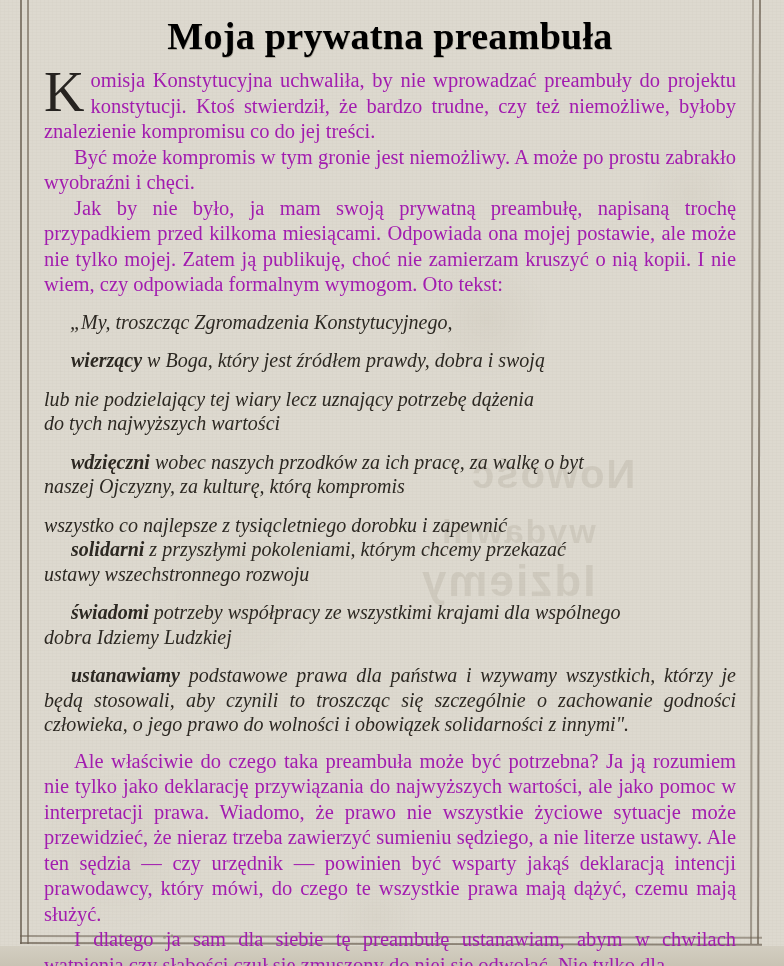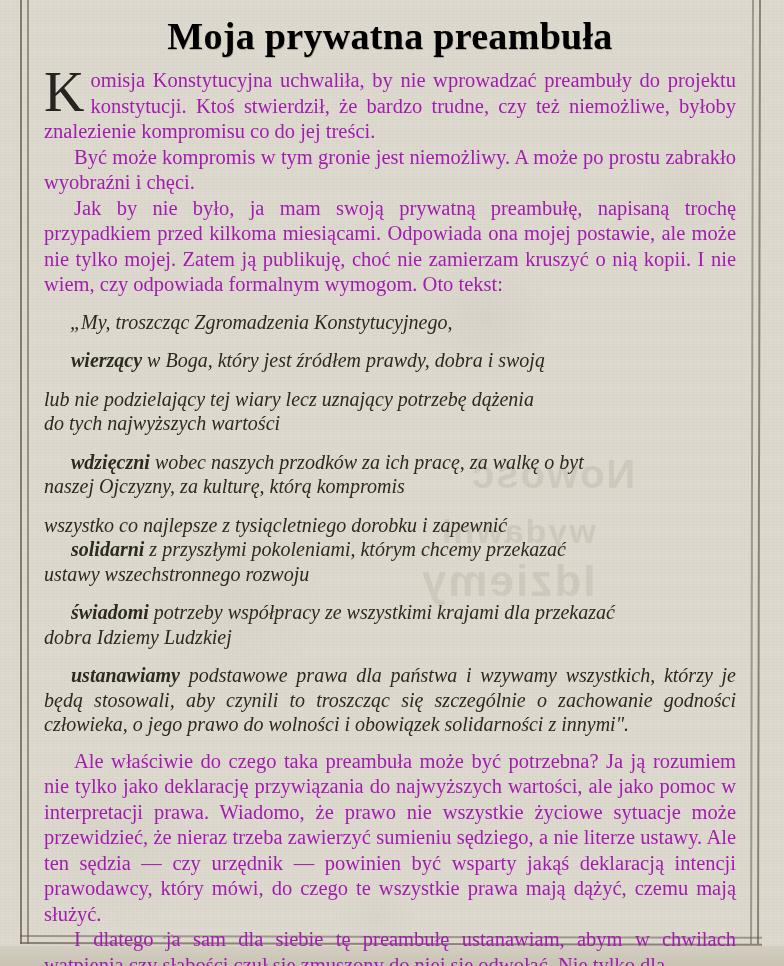--- a/index.html
+++ b/index.html
@@ -210,21 +210,21 @@
         <p>naszej Ojczyzny, za kulturę, którą kompromis</p>
       </div>
 
       <div class="stanza">
         <p>wszystko co najlepsze z tysiącletniego dorobku i zapewnić</p>
         <p><span class="lead">solidarni</span><span> z przyszłymi pokoleniami, którym chcemy przekazać</span></p>
         <p>ustawy wszechstronnego rozwoju</p>
       </div>
 
       <div class="stanza">
-        <p><span class="lead">świadomi</span><span> potrzeby współpracy ze wszystkimi krajami dla przekazać</span></p>
+        <p><span class="lead">świadomi</span><span> potrzeby współpracy ze wszystkimi krajami dla wspólnego</span></p>
         <p>dobra Idziemy Ludzkiej</p>
       </div>
 
       <div class="stanza final">
         <p><span class="lead">ustanawiamy</span><span> podstawowe prawa dla państwa i wzywamy wszystkich, którzy je będą stosowali, aby czynili to troszcząc się szczególnie o zachowanie godności człowieka, o jego prawo do wolności i obowiązek solidarności z innymi".</span></p>
       </div>
 
     </div>
 
     <p class="body-par" style="margin-top:12px;">Ale właściwie do czego taka preambuła może być potrzebna? Ja ją rozumiem nie tylko jako deklarację przywiązania do najwyższych wartości, ale jako pomoc w interpretacji prawa. Wiadomo, że prawo nie wszystkie życiowe sytuacje może przewidzieć, że nieraz trzeba zawierzyć sumieniu sędziego, a nie literze ustawy. Ale ten sędzia — czy urzędnik — powinien być wsparty jakąś deklaracją intencji prawodawcy, który mówi, do czego te wszystkie prawa mają dążyć, czemu mają służyć.</p>

